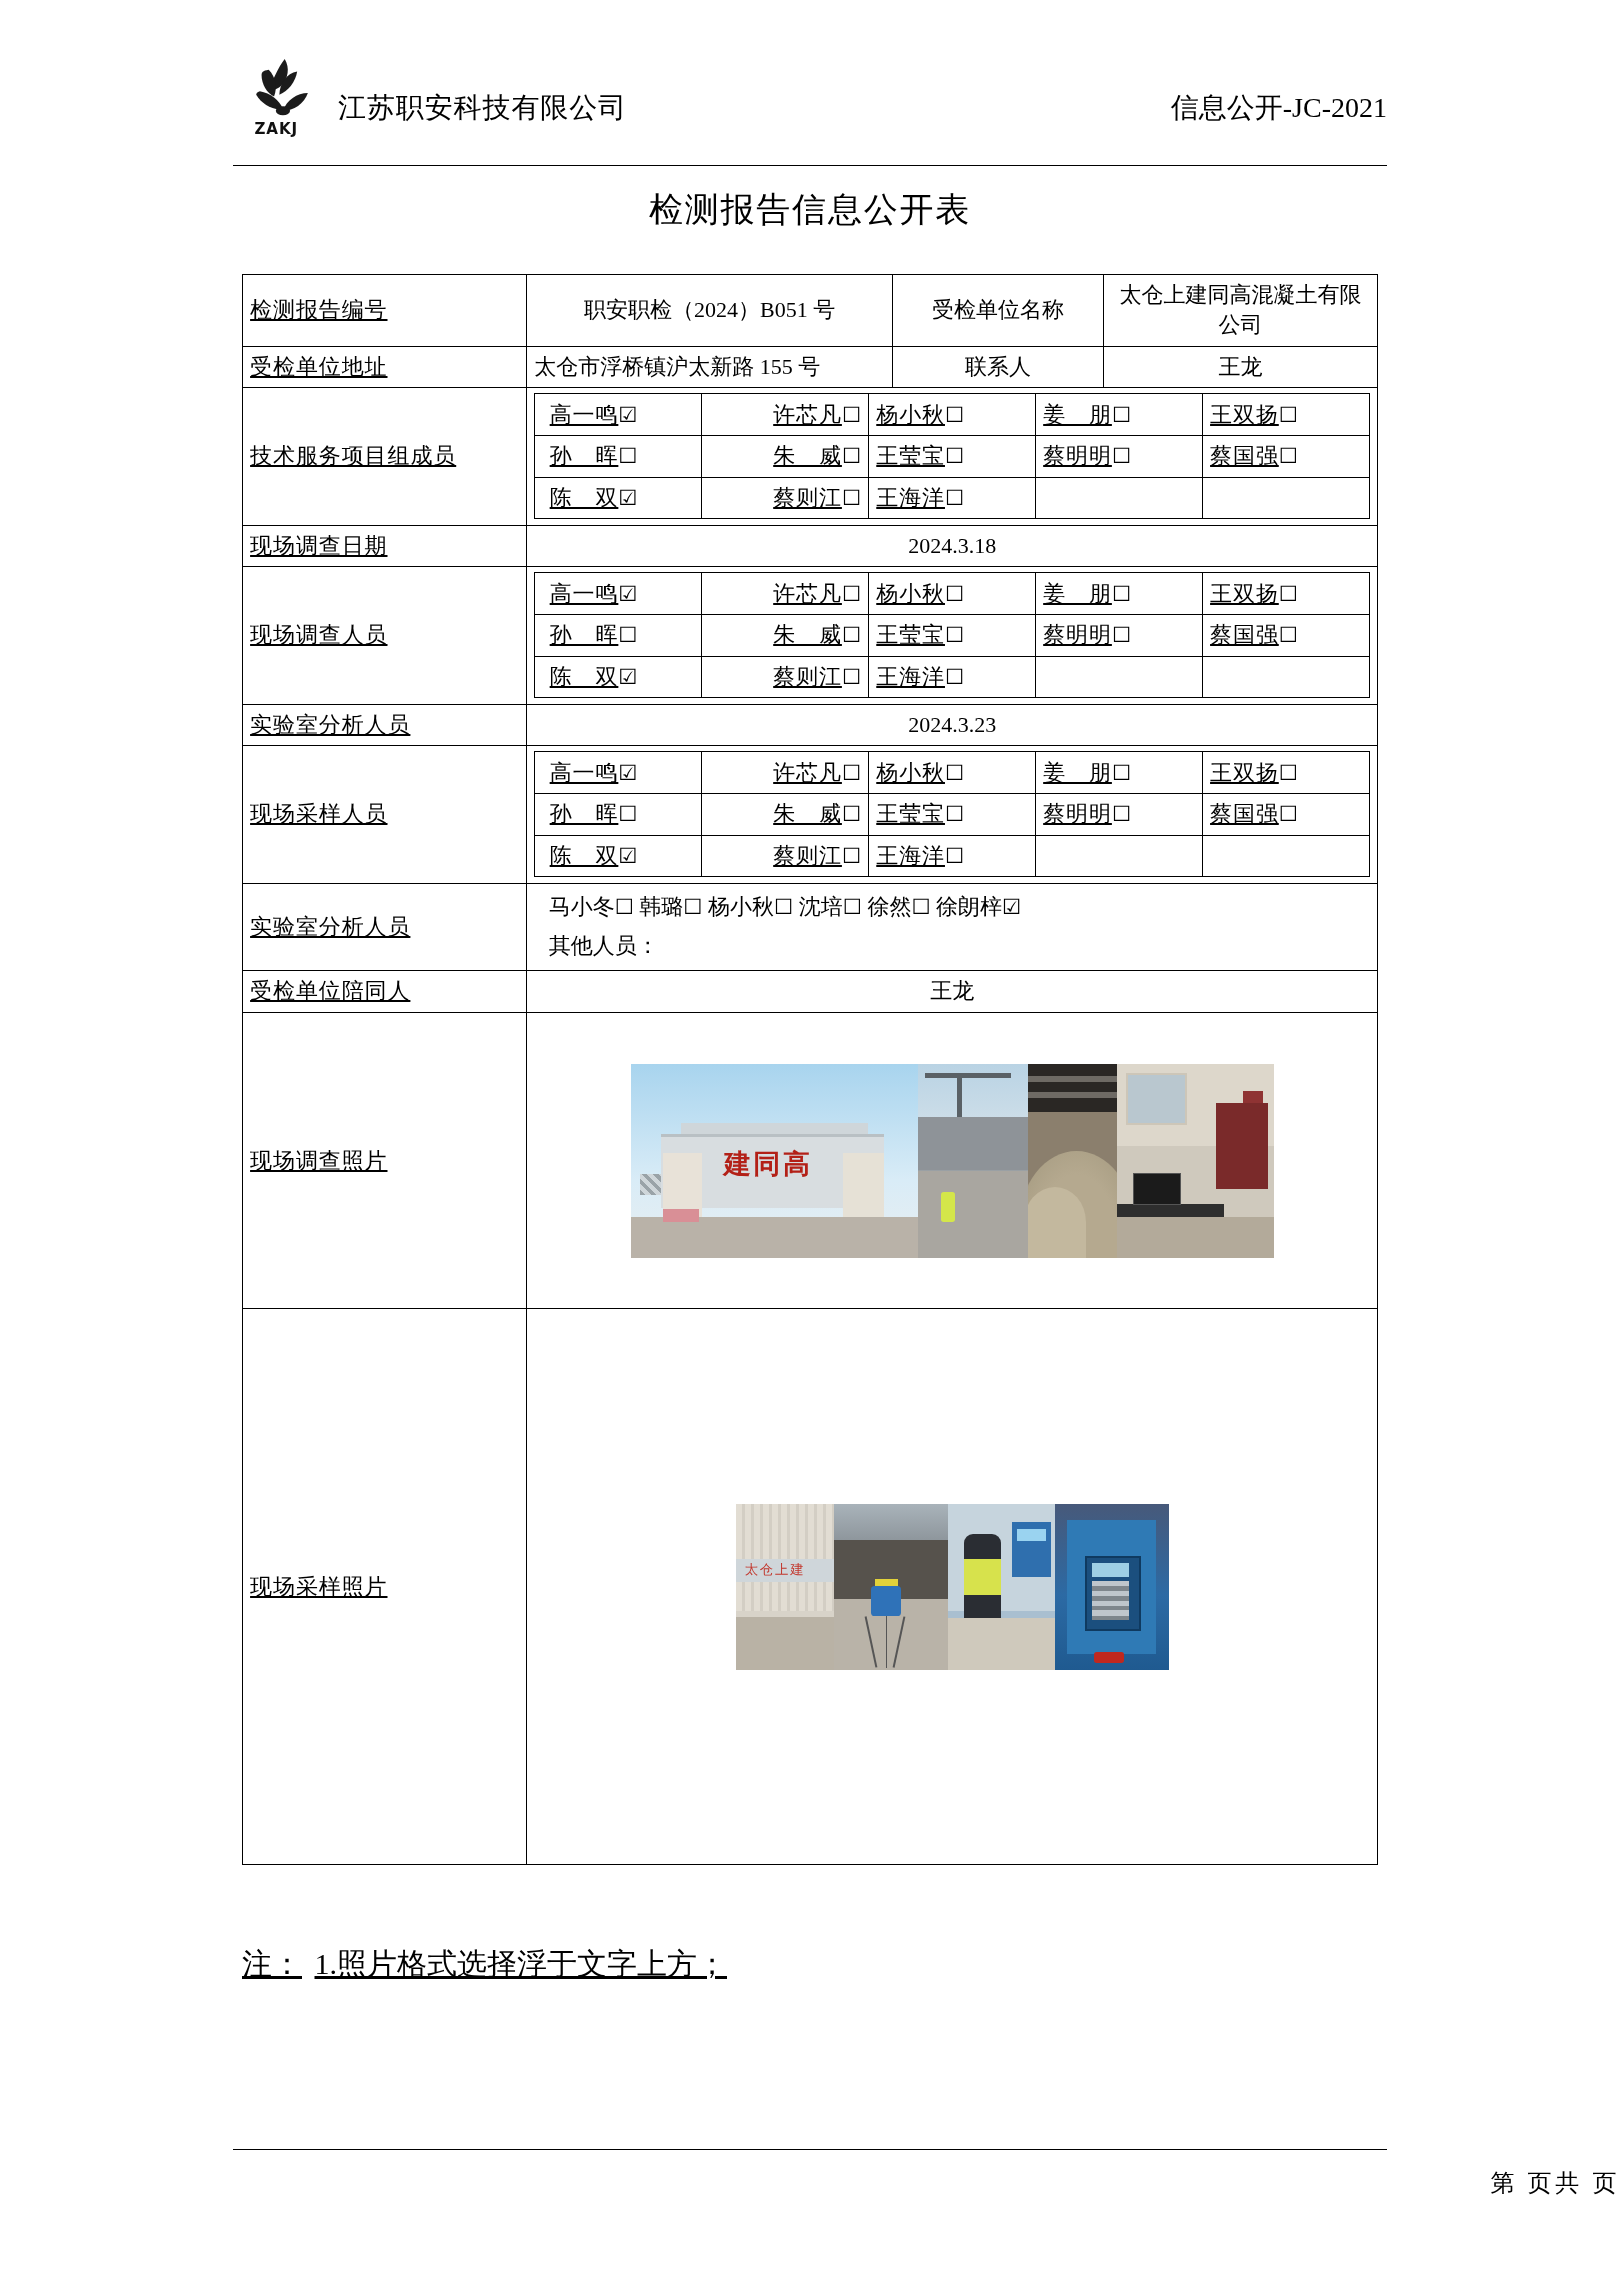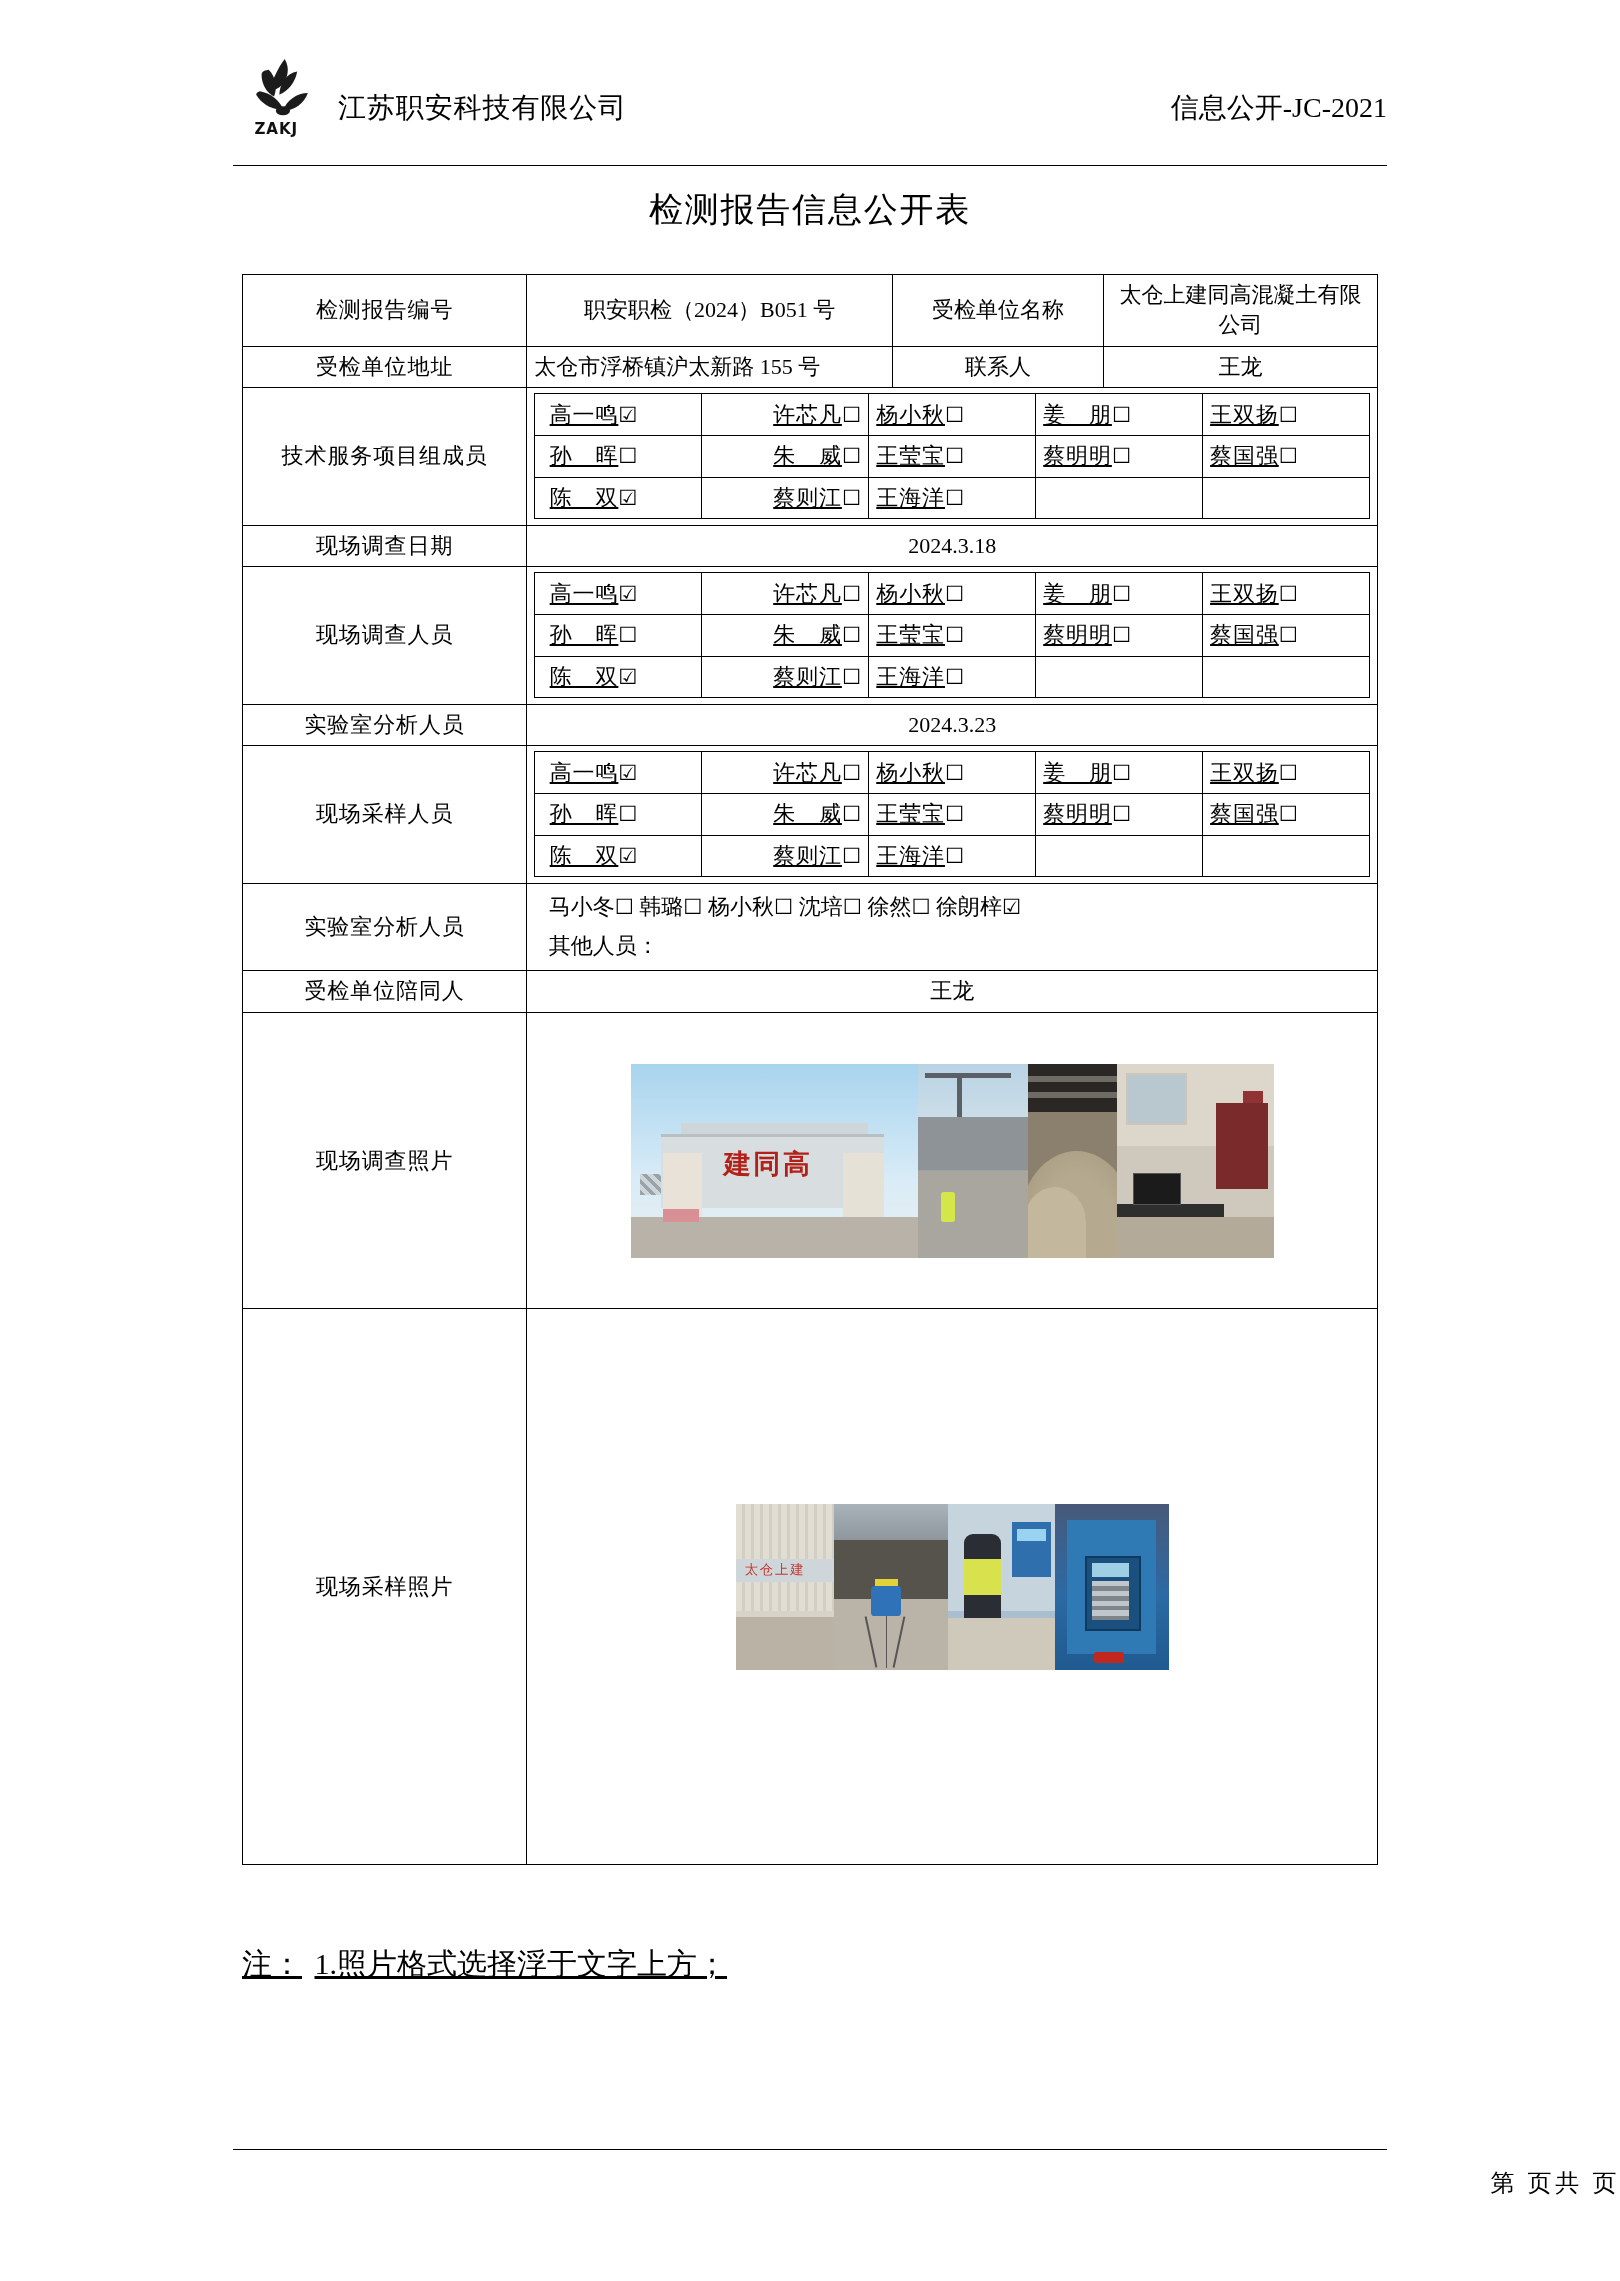--- a/index.html
+++ b/index.html
@@ -73,22 +73,23 @@
     border-collapse: collapse;
     font-size: 22px;
   }
   table.main td {
     border: 1.4px solid #000;
     padding: 5.3px 7.1px;
     vertical-align: middle;
   }
   .lbl {
     width: 260px;
-    text-align: center;
+    text-align: left;
     letter-spacing: 0.9px;
+    text-decoration: underline;
   }
   .val-center { text-align: center; }
   .val-left { text-align: left; padding-left: 16px; }
   .cell-pad { padding: 10.7px 9px; }
   .midlbl {
     width: 189px;
     text-align: center;
   }
   .wide-val { text-align: center; }
   

